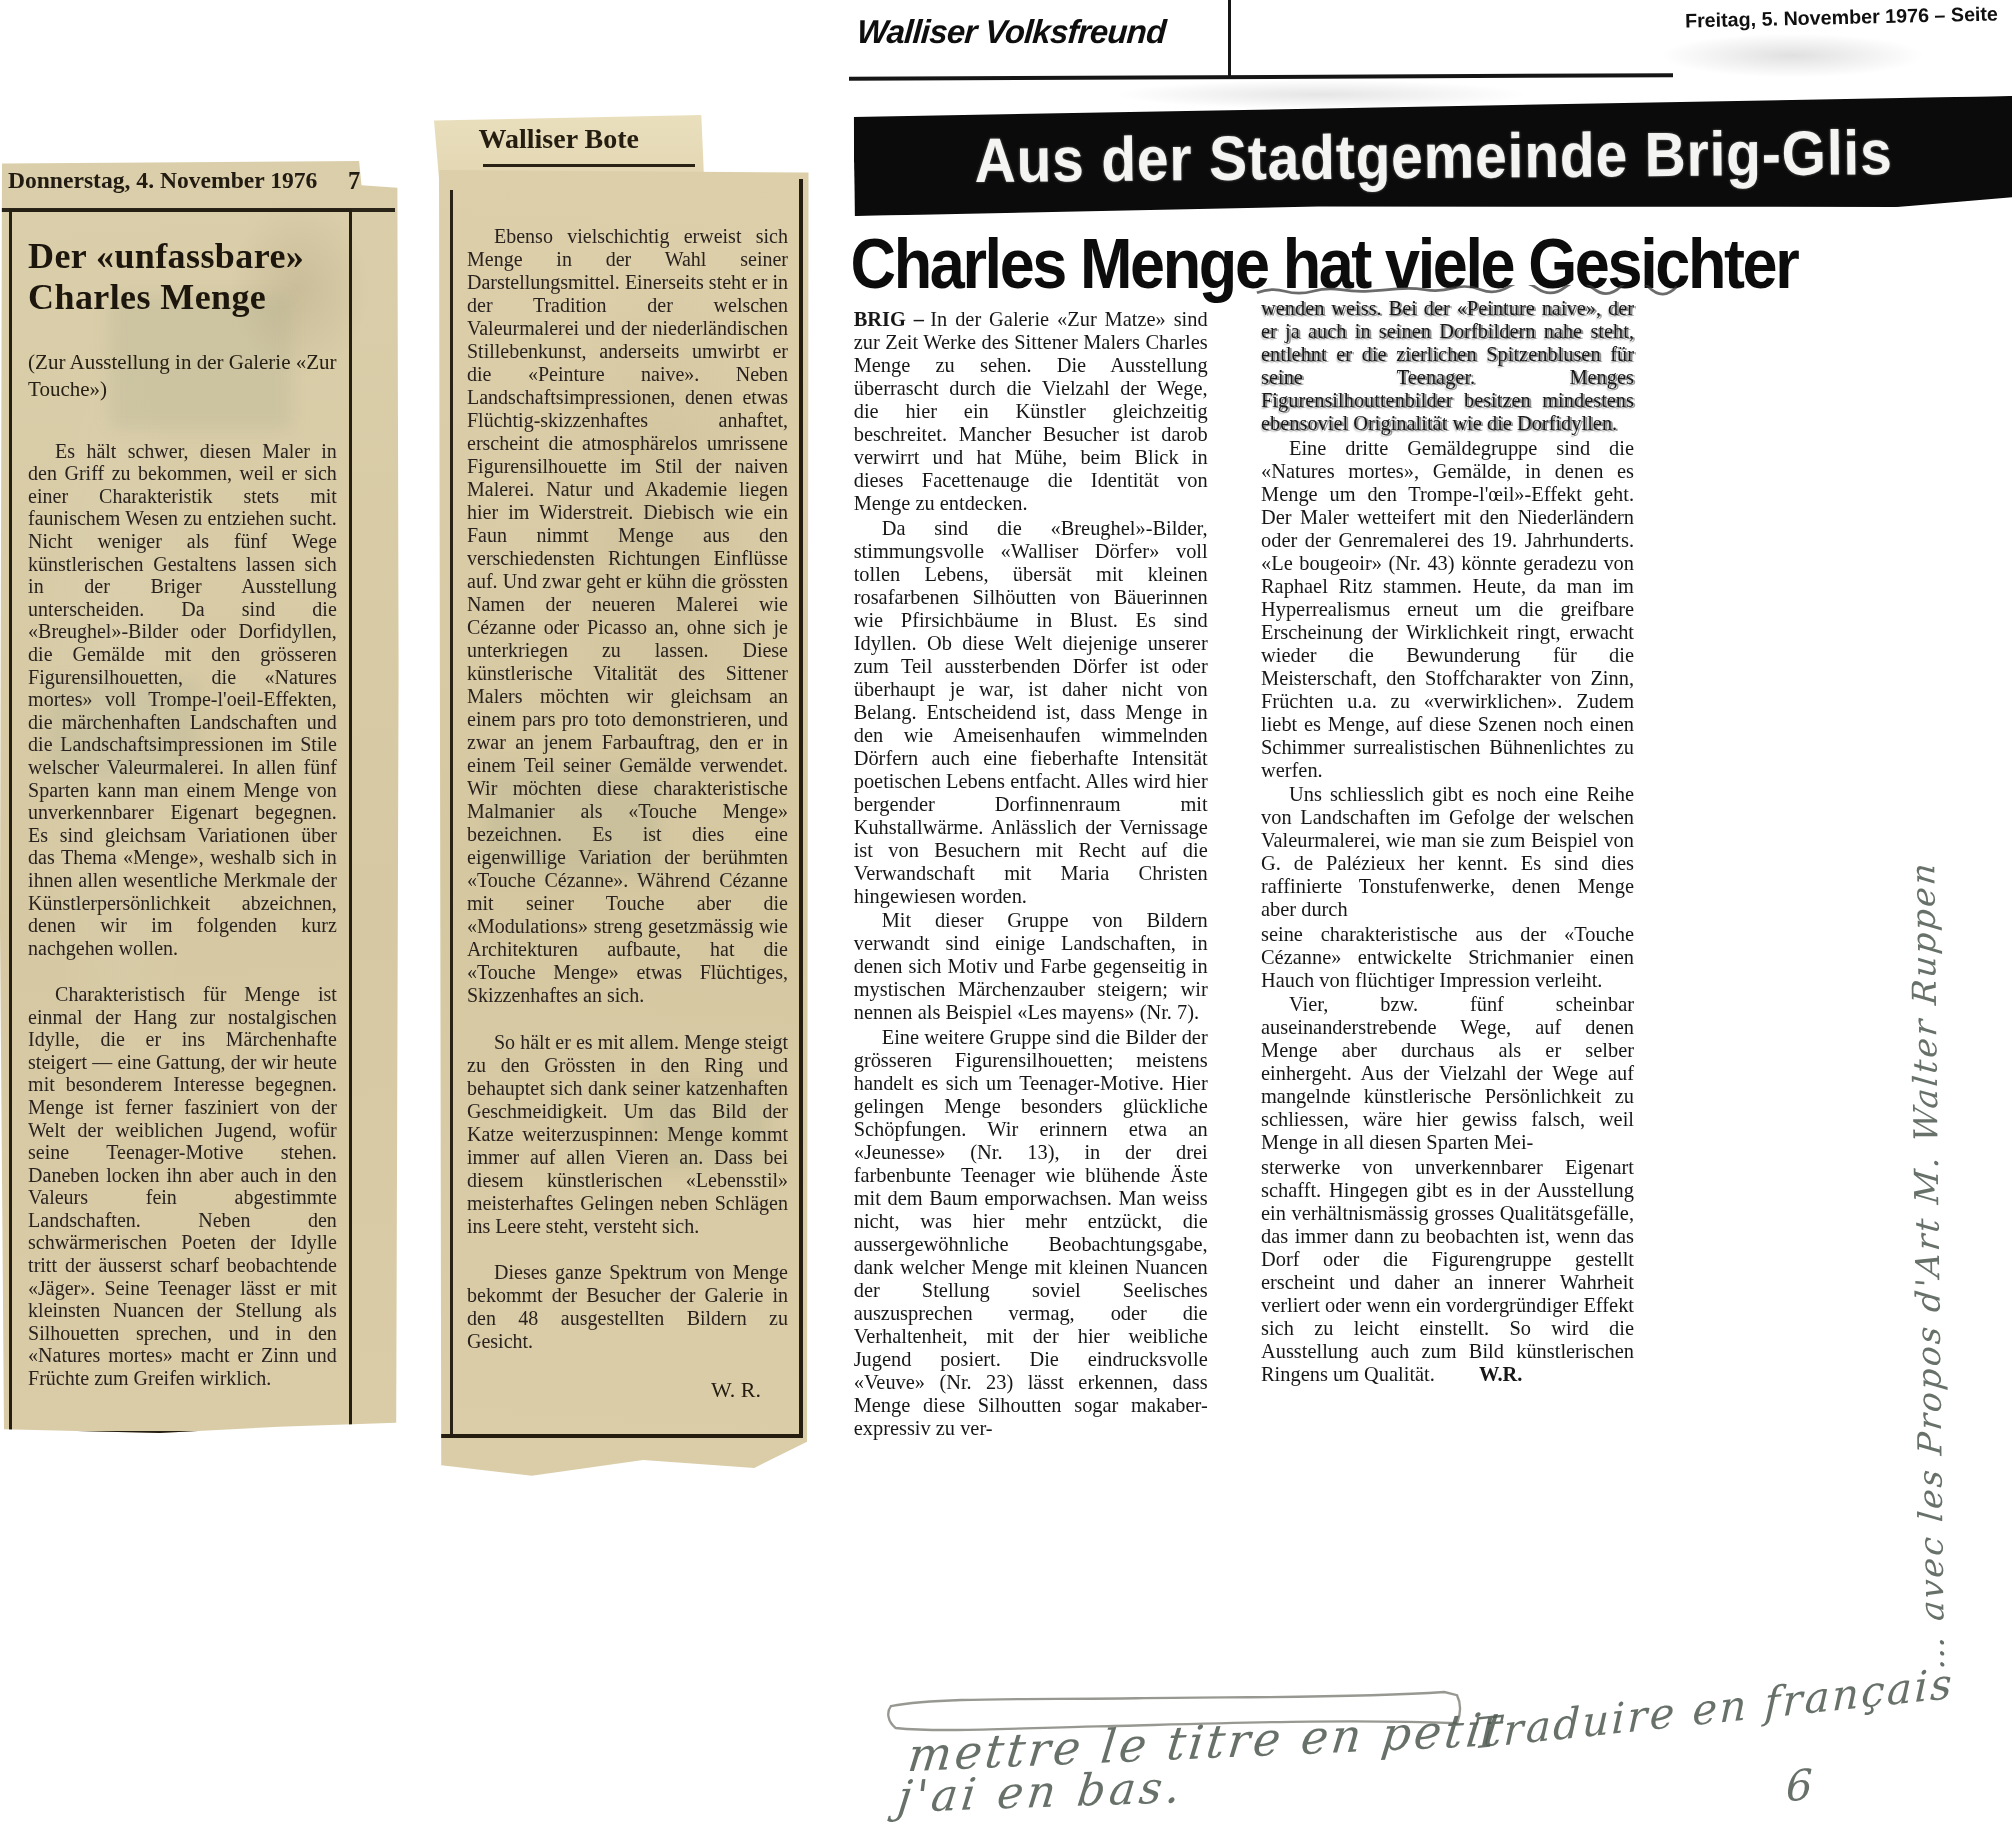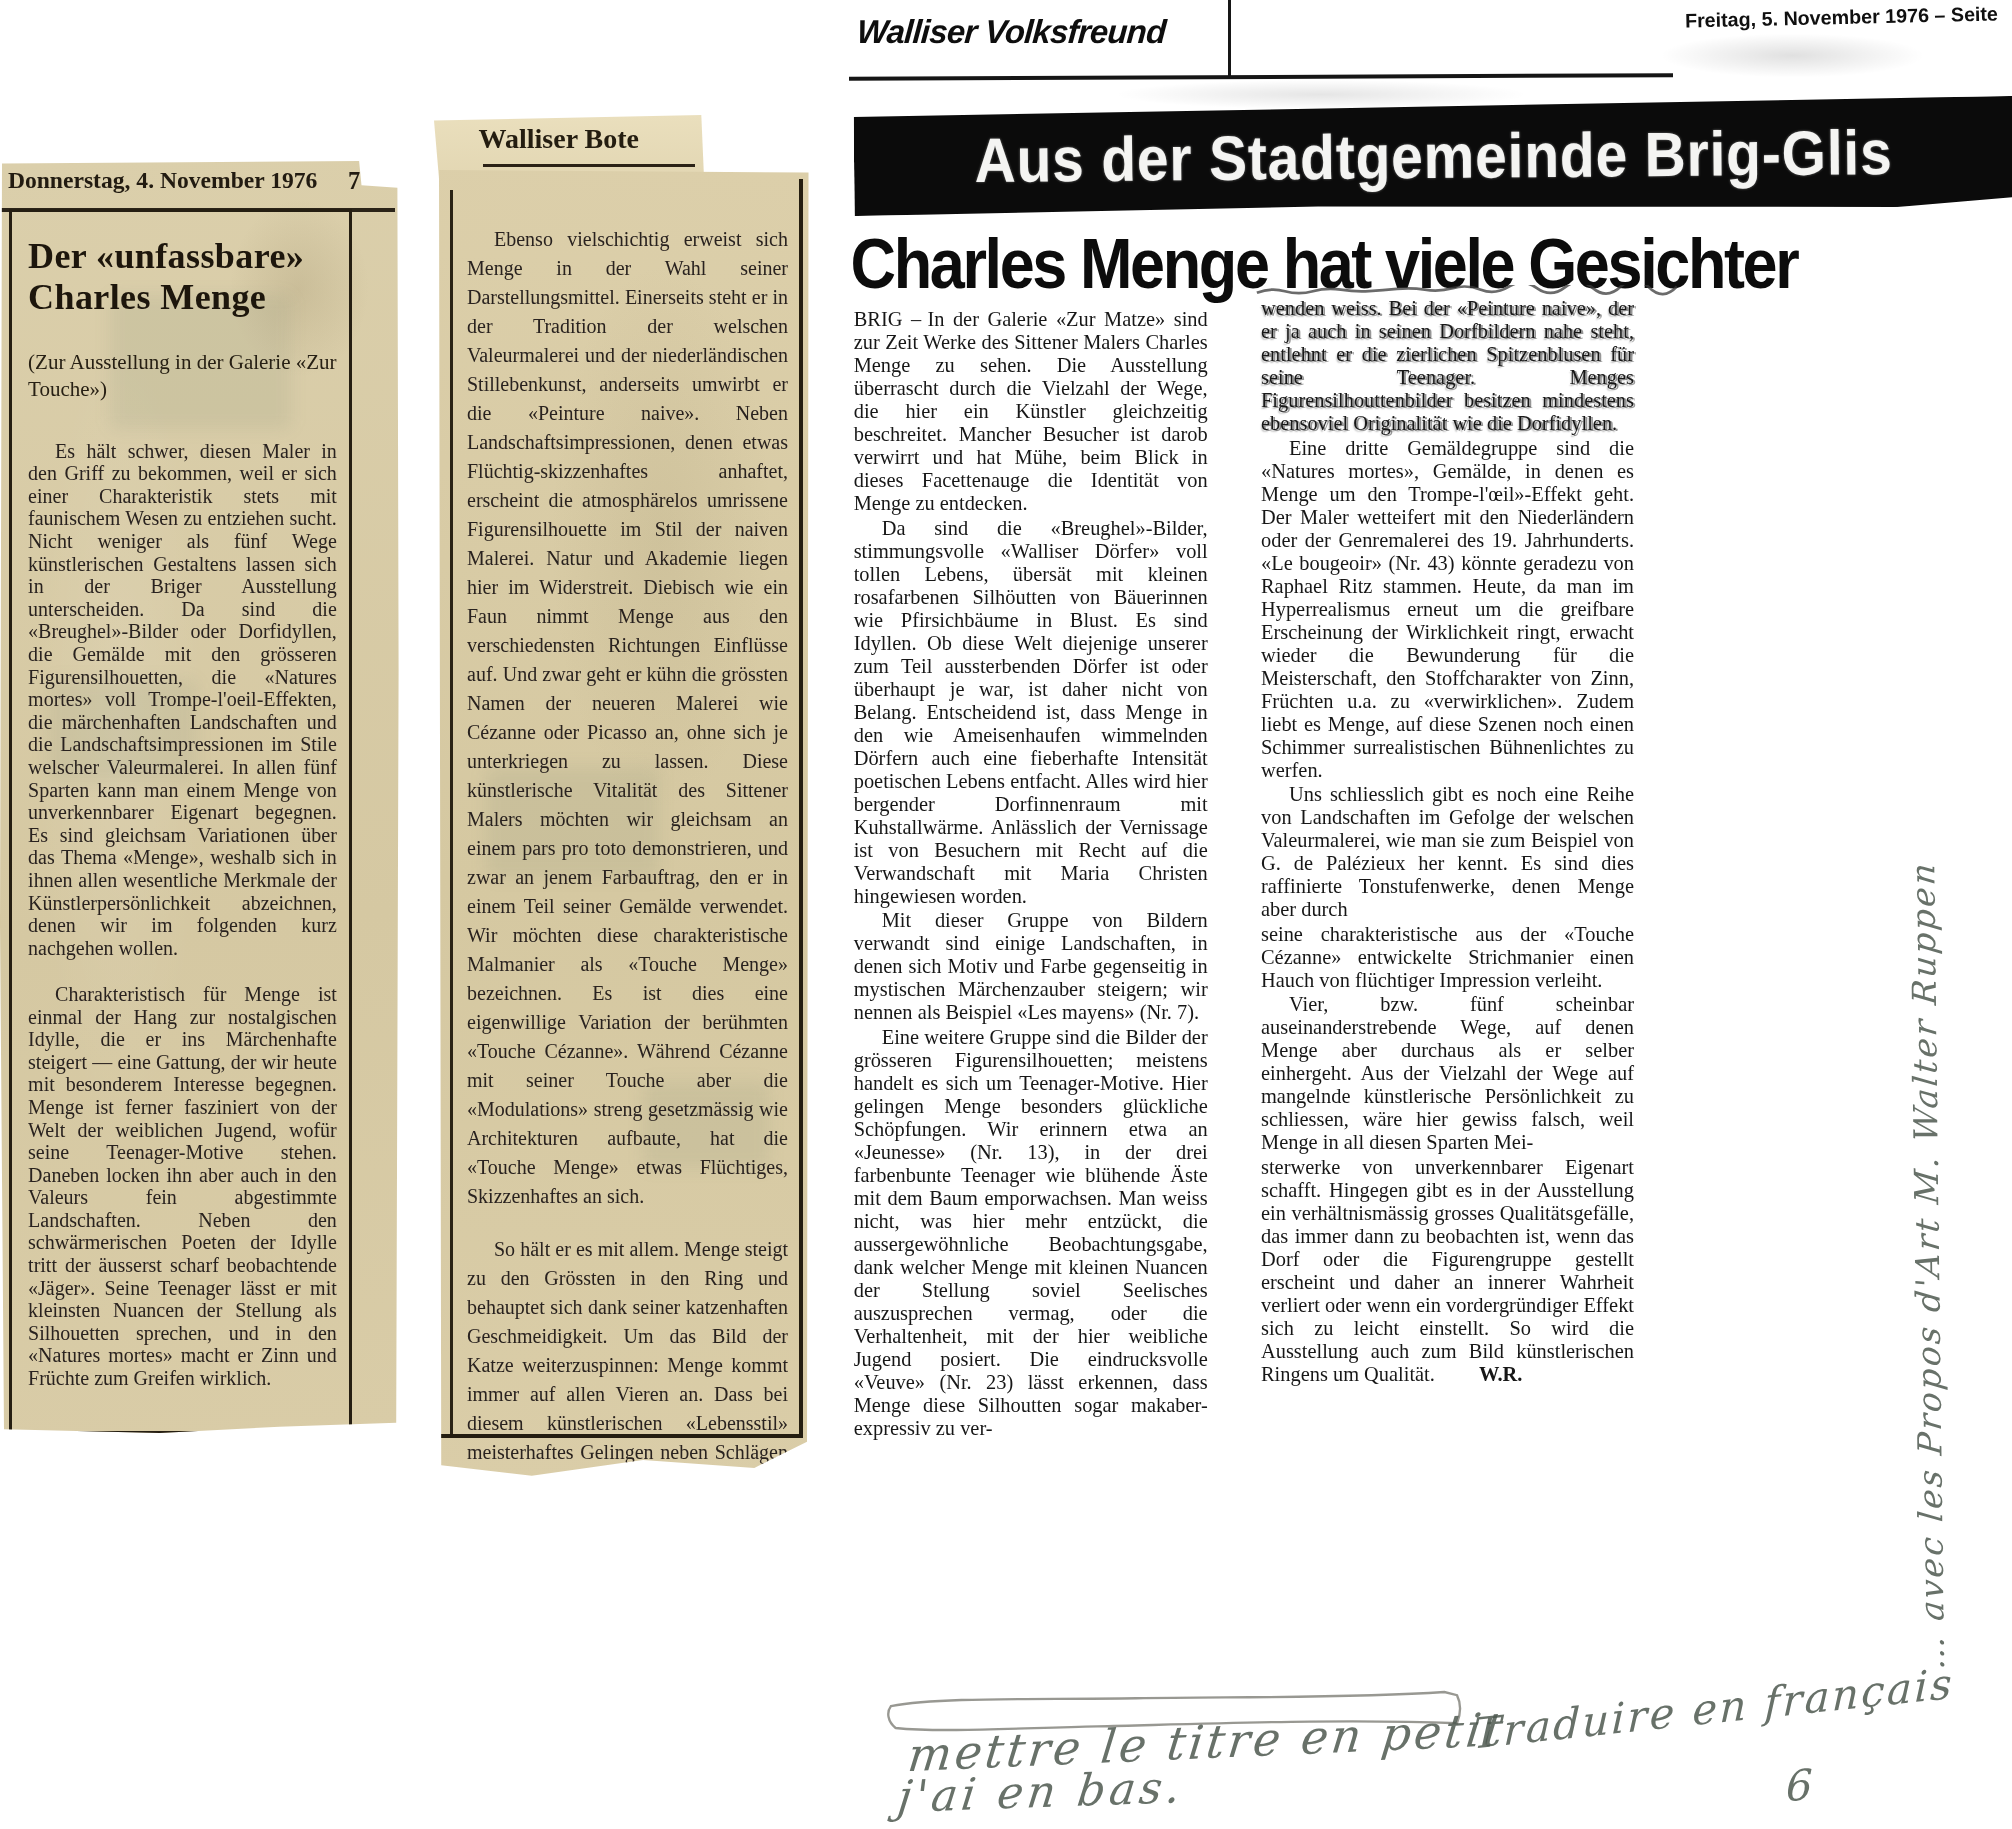--- a/index.html
+++ b/index.html
@@ -36,21 +36,21 @@
   .mt-rule{position:absolute;left:49px;top:49px;width:212px;height:3.1px;background:#2b2216;}
   .clip-mid{position:absolute;left:439px;top:170px;width:371px;height:1311px;
     background:
       radial-gradient(closest-side at 60% 28%, rgba(120,110,70,.10), transparent 75%),
       linear-gradient(184deg,#dccfaa,#d5c8a1 55%,#dacda8);
     clip-path:polygon(0 0,99.6% .2%,99.2% 97%,85% 99%,55% 98.4%,25% 99.6%,.6% 98.8%);}
   .cm-l{position:absolute;left:11px;top:20.4px;width:3.1px;height:1247px;background:#2a2315;}
   .cm-r{position:absolute;left:360px;top:9.4px;width:3.9px;height:1258px;background:#241d10;}
   .cm-b{position:absolute;left:1.6px;top:1264px;width:362px;height:3.9px;background:#241d10;}
   .cm-col{position:absolute;left:28px;top:55px;width:321px;}
-  .cm-p{margin:0 0 23.6px 0;font-size:20px;line-height:29px;text-align:justify;color:#29221f;hyphens:auto;}
+  .cm-p{margin:0 0 23.6px 0;font-size:20px;line-height:23px;text-align:justify;color:#29221f;hyphens:auto;}
   .cm-sig{margin-top:15.7px;text-align:right;padding-right:27px;font-weight:normal;font-size:22px;color:#241d10;}
   .ghost{position:absolute;background:rgba(96,118,96,.10);filter:blur(7.9px);border-radius:7.9px;}
 
   
   .main-page{position:absolute;left:849px;top:0;width:1164px;height:1829px;}
   .mp-logo{position:absolute;left:7.9px;top:12.6px;font-family:"Liberation Sans",sans-serif;
     font-weight:bold;font-style:italic;font-size:33px;letter-spacing:-0.8px;color:#0e0e0e;transform:skewX(-4deg);}
   .mp-vrule{position:absolute;left:379px;top:0;width:3.1px;height:76px;background:#161616;}
   .mp-hrule{position:absolute;left:0;top:75px;width:824px;height:3.9px;background:#161616;transform:rotate(-.25deg);}
   .mp-date{position:absolute;left:836px;top:6.3px;font-family:"Liberation Sans",sans-serif;font-weight:bold;
@@ -62,21 +62,21 @@
     letter-spacing:0.8px;transform:scaleY(1.1);text-shadow:0 0 2.4px rgba(244,244,242,.45);white-space:nowrap;}
   .mp-headline{position:absolute;left:1.6px;top:223px;font-family:"Liberation Sans",sans-serif;font-weight:bold;
     font-size:63px;letter-spacing:-2.4px;color:#0c0c0c;white-space:nowrap;transform:scaleY(1.12);transform-origin:left top;}
   .mp-squiggle{position:absolute;left:404px;top:285px;}
   .col{position:absolute;font-size:20.4px;line-height:23px;color:#171717;text-align:justify;hyphens:auto;}
   .col-a{left:4.7px;top:308px;width:354px;}
   .col-b{left:412px;top:297px;width:373px;}
   .col p{margin:0 0 1.6px 0;}
   .col p.ind{text-indent:28px;}
   .col p.gap{}
-  .lead{font-weight:normal;padding-right:6.3px;}
+  .lead{font-weight:bold;padding-right:6.3px;}
   .sigr{font-weight:bold;padding-left:44px;}
   .smudged{text-shadow:2px 0.8px 0 rgba(25,25,25,.45),-0.8px 1.6px 1.6px rgba(25,25,25,.28);}
   .blob{position:absolute;pointer-events:none;}
 
   
   .hand{position:absolute;font-family:"DejaVu Serif",serif;font-style:italic;color:#4e5950;opacity:.85;
     white-space:nowrap;}
   .h1a{left:908px;top:1715px;font-size:46px;letter-spacing:3.1px;transform:rotate(-2.5deg) skewX(-9deg);}
   .h1b{left:898px;top:1766px;font-size:44px;letter-spacing:3.9px;transform:rotate(-2deg) skewX(-9deg);}
   .h2{left:1472px;top:1684px;font-size:42px;letter-spacing:2.4px;transform:rotate(-6deg) skewX(-8deg);}

